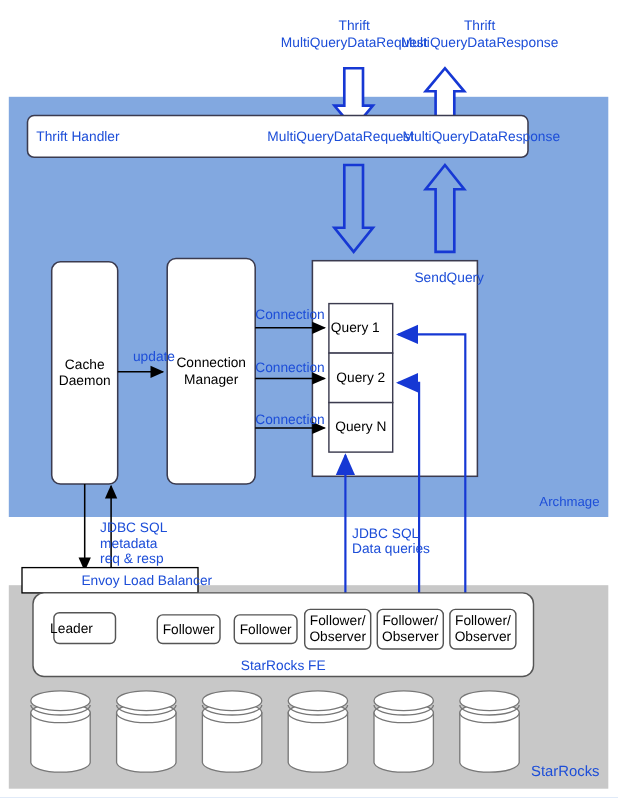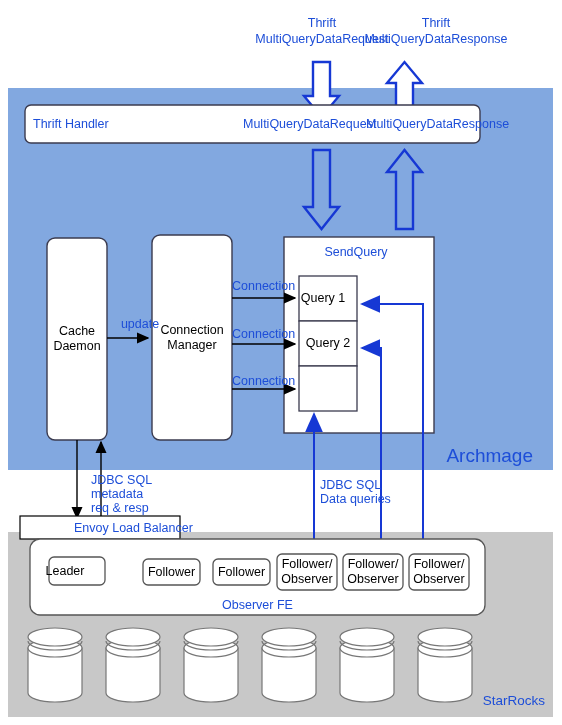--- a/index.html
+++ b/index.html
@@ -137,26 +137,27 @@
 
   <div class="lbl c" style="left:119px;top:317px;width:42px;">update</div>
 
   <div class="box-txt" style="left:152px;top:322px;width:80px;height:16px;">Connection</div>
   <div class="box-txt" style="left:152px;top:337px;width:80px;height:16px;">Manager</div>
 
   <div class="lbl" style="left:232px;top:279px;">Connection</div>
   <div class="lbl" style="left:232px;top:327px;">Connection</div>
   <div class="lbl" style="left:232px;top:374px;">Connection</div>
 
-  <div class="lbl r" style="left:297px;top:245px;width:118px;text-align:center;">SendQuery</div>
+  <div class="lbl r" style="left:322px;top:245px;width:118px;">SendQuery</div>
 
   <div class="box-txt" style="left:299px;top:276px;width:48px;height:45px;">Query 1</div>
   <div class="box-txt" style="left:299px;top:321px;width:58px;height:45px;border-radius:22px;">Query 2</div>
+  <div class="box-txt" style="left:299px;top:366px;width:58px;height:45px;">Query N</div>
 
-  <div class="lbl r" style="left:388px;top:449px;width:145px;font-size:19px;">Archmage</div>
+  <div class="lbl r" style="left:400px;top:449px;width:145px;font-size:12px;">Archmage</div>
 
   <div class="lbl" style="left:91px;top:473px;">JDBC SQL
 metadata
 req &amp; resp</div>
 
   <div class="lbl" style="left:320px;top:478px;">JDBC SQL
 Data queries</div>
 
   <div class="lbl" style="left:26px;top:521px;margin-left:48px;">Envoy Load Balancer</div>
 
@@ -166,17 +167,17 @@
 
   <div class="box-txt" style="left:277px;top:557px;width:60px;height:15px;">Follower/</div>
   <div class="box-txt" style="left:277px;top:572px;width:60px;height:15px;">Observer</div>
 
   <div class="box-txt" style="left:343px;top:557px;width:60px;height:15px;">Follower/</div>
   <div class="box-txt" style="left:343px;top:572px;width:60px;height:15px;">Observer</div>
 
   <div class="box-txt" style="left:409px;top:557px;width:60px;height:15px;">Follower/</div>
   <div class="box-txt" style="left:409px;top:572px;width:60px;height:15px;">Observer</div>
 
-  <div class="lbl c" style="left:30px;top:598px;width:455px;">Observer FE</div>
+  <div class="lbl c" style="left:30px;top:598px;width:455px;">StarRocks FE</div>
 
   <div class="lbl r" style="left:400px;top:694px;width:145px;font-size:13.5px;">StarRocks</div>
 
 </div>
 
 </body></html>

